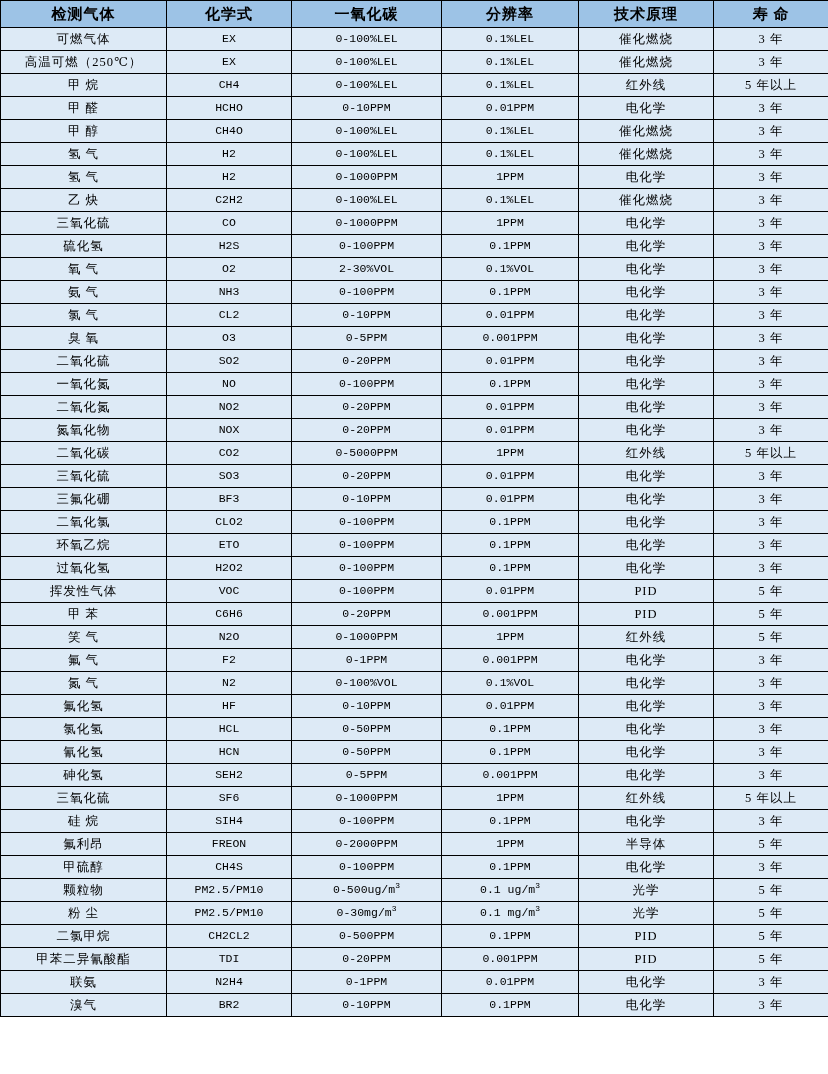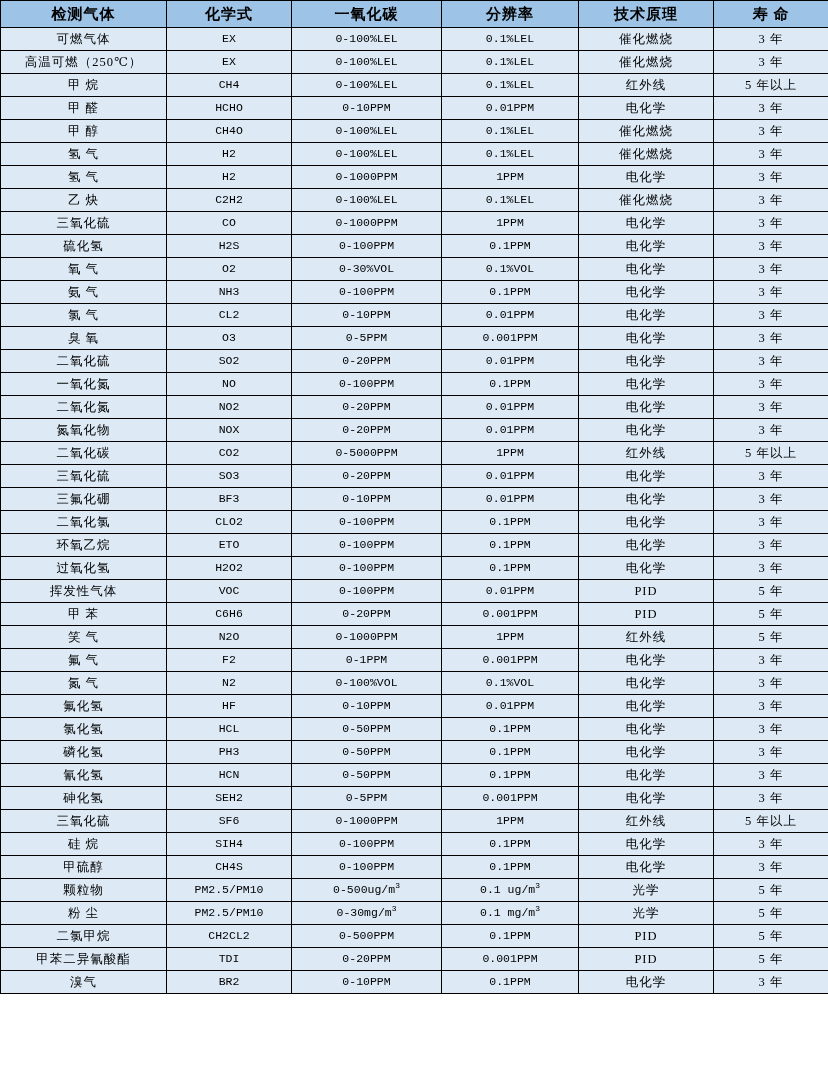--- a/index.html
+++ b/index.html
@@ -163,21 +163,21 @@
         <td class="c-name">硫化氢</td>
         <td class="c-formula">H2S</td>
         <td class="c-range">0-100PPM</td>
         <td class="c-res">0.1PPM</td>
         <td class="c-tech">电化学</td>
         <td class="c-life">3 年</td>
       </tr>
       <tr>
         <td class="c-name">氧 气</td>
         <td class="c-formula">O2</td>
-        <td class="c-range">0-30%VOL</td>
+        <td class="c-range">2-30%VOL</td>
         <td class="c-res">0.1%VOL</td>
         <td class="c-tech">电化学</td>
         <td class="c-life">3 年</td>
       </tr>
       <tr>
         <td class="c-name">氨 气</td>
         <td class="c-formula">NH3</td>
         <td class="c-range">0-100PPM</td>
         <td class="c-res">0.1PPM</td>
         <td class="c-tech">电化学</td>
@@ -329,28 +329,20 @@
       </tr>
       <tr>
         <td class="c-name">氯化氢</td>
         <td class="c-formula">HCL</td>
         <td class="c-range">0-50PPM</td>
         <td class="c-res">0.1PPM</td>
         <td class="c-tech">电化学</td>
         <td class="c-life">3 年</td>
       </tr>
       <tr>
-        <td class="c-name">磷化氢</td>
-        <td class="c-formula">PH3</td>
-        <td class="c-range">0-50PPM</td>
-        <td class="c-res">0.1PPM</td>
-        <td class="c-tech">电化学</td>
-        <td class="c-life">3 年</td>
-      </tr>
-      <tr>
         <td class="c-name">氰化氢</td>
         <td class="c-formula">HCN</td>
         <td class="c-range">0-50PPM</td>
         <td class="c-res">0.1PPM</td>
         <td class="c-tech">电化学</td>
         <td class="c-life">3 年</td>
       </tr>
       <tr>
         <td class="c-name">砷化氢</td>
         <td class="c-formula">SEH2</td>
@@ -367,20 +359,28 @@
         <td class="c-tech">红外线</td>
         <td class="c-life">5 年以上</td>
       </tr>
       <tr>
         <td class="c-name">硅 烷</td>
         <td class="c-formula">SIH4</td>
         <td class="c-range">0-100PPM</td>
         <td class="c-res">0.1PPM</td>
         <td class="c-tech">电化学</td>
         <td class="c-life">3 年</td>
+      </tr>
+      <tr>
+        <td class="c-name">氟利昂</td>
+        <td class="c-formula">FREON</td>
+        <td class="c-range">0-2000PPM</td>
+        <td class="c-res">1PPM</td>
+        <td class="c-tech">半导体</td>
+        <td class="c-life">5 年</td>
       </tr>
       <tr>
         <td class="c-name">甲硫醇</td>
         <td class="c-formula">CH4S</td>
         <td class="c-range">0-100PPM</td>
         <td class="c-res">0.1PPM</td>
         <td class="c-tech">电化学</td>
         <td class="c-life">3 年</td>
       </tr>
       <tr>
@@ -409,20 +409,28 @@
       </tr>
       <tr>
         <td class="c-name">甲苯二异氰酸酯</td>
         <td class="c-formula">TDI</td>
         <td class="c-range">0-20PPM</td>
         <td class="c-res">0.001PPM</td>
         <td class="c-tech">PID</td>
         <td class="c-life">5 年</td>
       </tr>
       <tr>
+        <td class="c-name">联氨</td>
+        <td class="c-formula">N2H4</td>
+        <td class="c-range">0-1PPM</td>
+        <td class="c-res">0.01PPM</td>
+        <td class="c-tech">电化学</td>
+        <td class="c-life">3 年</td>
+      </tr>
+      <tr>
         <td class="c-name">溴气</td>
         <td class="c-formula">BR2</td>
         <td class="c-range">0-10PPM</td>
         <td class="c-res">0.1PPM</td>
         <td class="c-tech">电化学</td>
         <td class="c-life">3 年</td>
       </tr>
     </tbody>
 </table>
 

